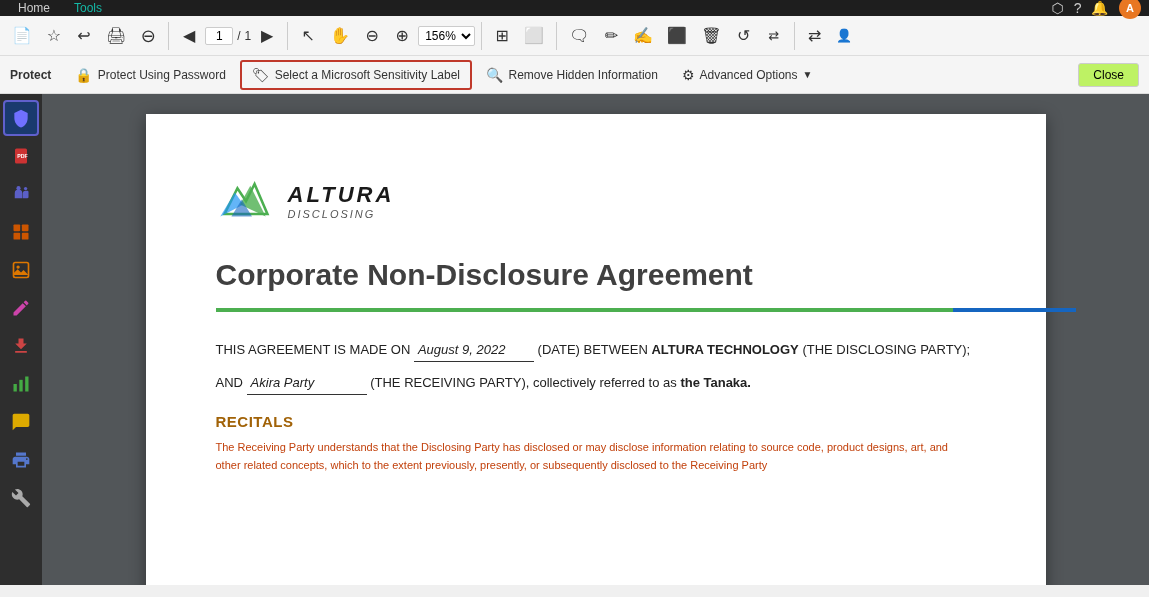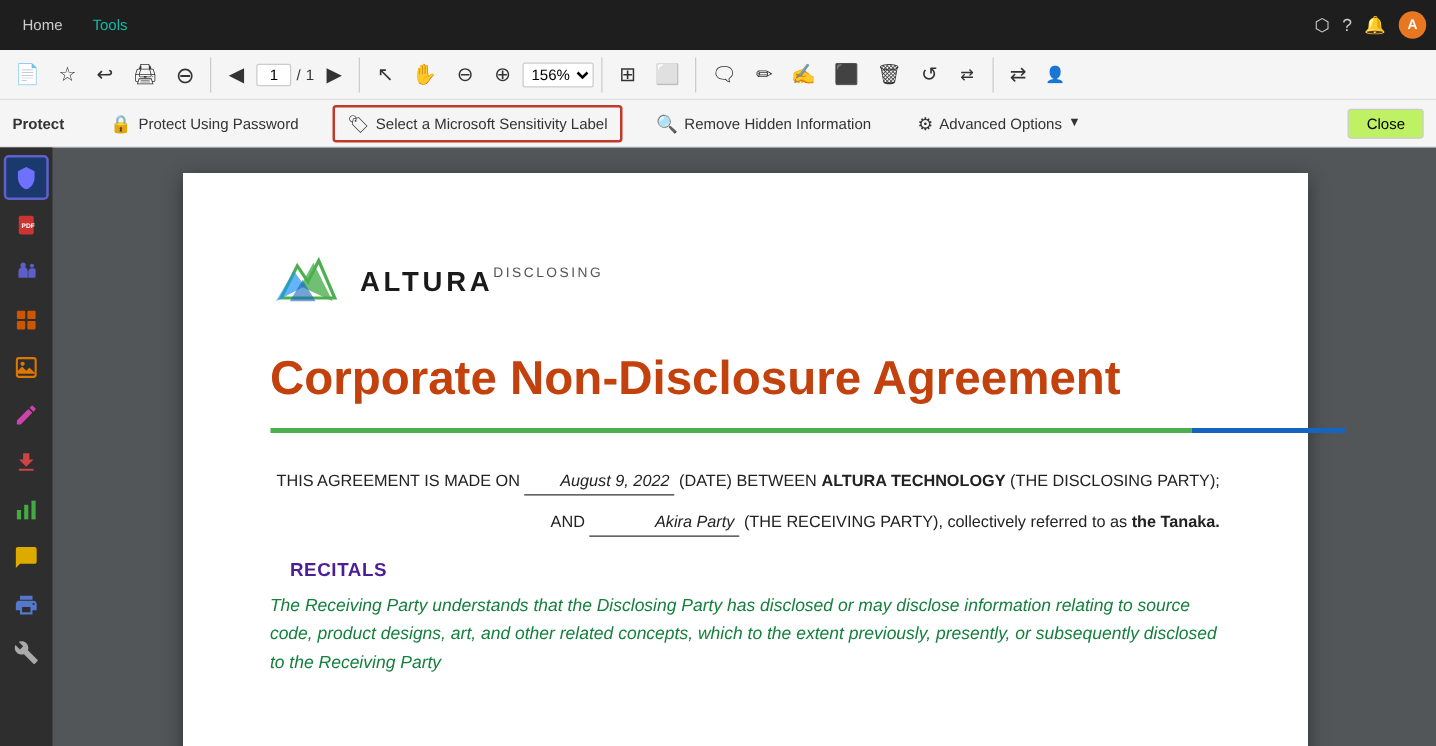--- a/index.html
+++ b/index.html
@@ -3,21 +3,21 @@
   <meta charset="utf-8">
   <style>
     * { margin: 0; padding: 0; box-sizing: border-box; }
     body { font-family: 'Segoe UI', Arial, sans-serif; font-size: 13px; background: #f0f0f0; width: 1149px; height: 597px; overflow: hidden; }
 
     
     .title-bar {
       display: flex;
       align-items: center;
       background: #1e1e1e;
-      height: 40px;
+      height: 16px;
       padding: 0 8px;
       gap: 4px;
     }
     .tab-home {
       color: #ccc;
       font-size: 12px;
       padding: 4px 10px;
       cursor: pointer;
     }
     .tab-tools {
@@ -120,21 +120,21 @@
     }
 
     
     .protect-bar {
       display: flex;
       align-items: center;
       background: #f5f5f5;
       border-bottom: 1px solid #ddd;
       height: 38px;
       padding: 0 10px;
-      gap: 17px;
+      gap: 4px;
     }
     .protect-label {
       font-size: 12px;
       font-weight: 600;
       color: #333;
       margin-right: 10px;
     }
     .protect-btn {
       display: flex;
       align-items: center;
@@ -219,74 +219,73 @@
     .logo-area {
       display: flex;
       align-items: center;
       margin-bottom: 30px;
     }
     .logo-icon {
       margin-right: 12px;
     }
     .logo-text-group {
       display: flex;
-      flex-direction: row;
+      flex-direction: column;
+      font-style: italic;
     }
     .logo-title {
       font-size: 22px;
       font-weight: 700;
       letter-spacing: 3px;
       color: #1a1a1a;
     }
     .logo-subtitle {
       font-size: 11px;
       letter-spacing: 2px;
       color: #555;
     }
 
     
     .doc-title {
-      font-size: 38px;
+      font-size: 30px;
       font-weight: 900;
-      color: #c2410c;
+      color: #404040;
       margin-bottom: 14px;
       line-height: 1.2;
     }
 
     
     .agreement-text {
       font-size: 13px;
       color: #222;
       line-height: 1.7;
       margin-bottom: 10px;
-      text-align: right;
     }
     .field-underline {
       display: inline-block;
       min-width: 120px;
       border-bottom: 1px solid #333;
       padding: 0 4px;
       font-style: italic;
       font-size: 13px;
     }
     .bold { font-weight: 700; }
 
     
     .recitals-heading {
       font-size: 15px;
       font-weight: 700;
-      color: #4c1d95;
-      margin: 18px 0 8px 16px;
+      color: #a16207;
+      margin: 18px 0 8px 0;
       letter-spacing: 0.5px;
     }
     .recitals-text {
-      font-size: 14px;
-      color: #15803d;
+      font-size: 11px;
+      color: #c2410c;
       line-height: 1.65;
-      font-style: italic;
     }
 
     
     .altura-svg { width: 60px; height: 50px; }
   </style>
 </head>
 <body>
 
 <div class="title-bar">
   <span class="tab-home">Home</span>

